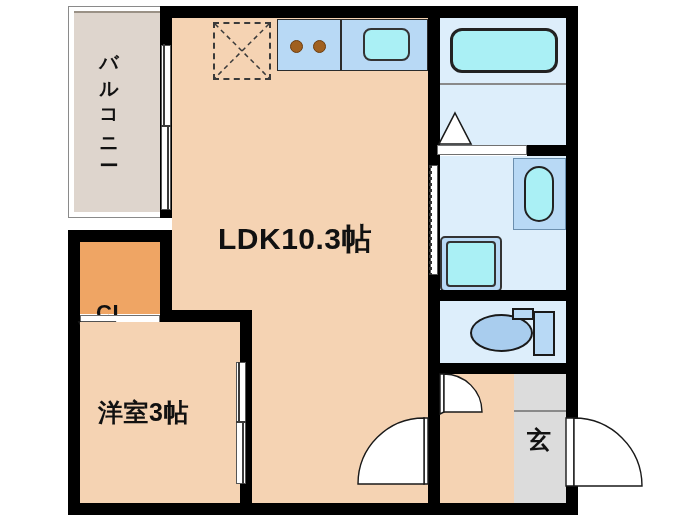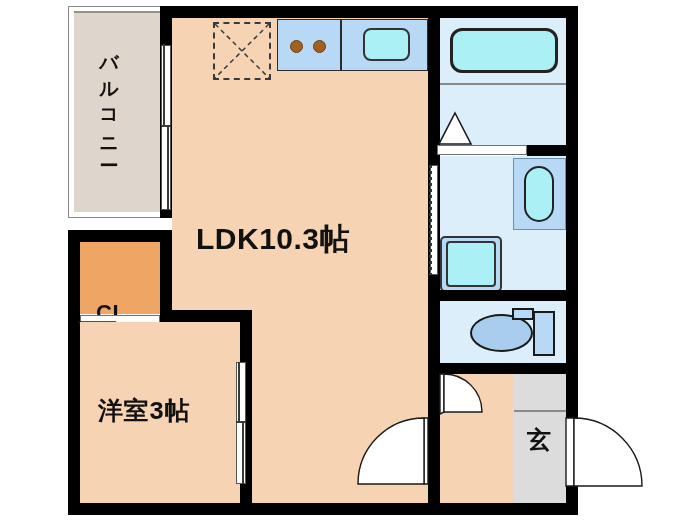--- a/index.html
+++ b/index.html
@@ -44,21 +44,21 @@
   
   .swing svg{display:block;overflow:visible;}
   .slider{position:absolute;background:#ffffff;border:1px solid #555;box-sizing:border-box;}
   .slider-rail{position:absolute;background:#3a3a3a;}
   .folding svg{display:block;overflow:visible;}
   .doorgap{position:absolute;background:#ffffff;box-sizing:border-box;border:1px solid #707070;}
 
   
   .lbl{position:absolute;color:#111;font-weight:700;white-space:nowrap;
        letter-spacing:.5px;line-height:1;}
-  .lbl-ldk{font-size:30px;}
+  .lbl-ldk{font-size:30px;margin-left:22px;}
   .lbl-washitsu{font-size:25px;}
   .lbl-cl{font-size:22px;margin-top:38px;}
   .lbl-gen{font-size:24px;}
   .lbl-balcony{font-size:19px;writing-mode:vertical-rl;text-orientation:upright;
                letter-spacing:7px;line-height:1;font-weight:700;}
   
   .rail{position:absolute;background:#9a9186;}
 </style>
 </head>
 <body>
@@ -117,21 +117,21 @@
   <div class="doorgap" style="left:80px;top:315px;width:80px;height:9px;"></div>
   <div class="folding abs" style="left:78px;top:322px;width:42px;height:32px;">
     <svg width="42" height="32" viewBox="0 0 42 32">
       <polygon points="1,0 37,0 19,32" fill="#ffffff" stroke="#1a1a1a" stroke-width="1.6"></polygon>
     </svg>
   </div>
 
   <div class="room bedroom" style="left:80px;top:322px;width:160px;height:181px;"></div>
   <div class="wall" style="left:160px;top:310px;width:92px;height:12px;"></div>
   <div class="wall" style="left:240px;top:310px;width:12px;height:205px;"></div>
-  <div class="lbl lbl-washitsu" style="left:98px;top:400px;font-family:Liberation Mono, monospace;">洋室3帖</div>
+  <div class="lbl lbl-washitsu" style="left:98px;top:400px;">洋室3帖</div>
 
   <div class="slider" style="left:236px;top:362px;width:10px;height:122px;"></div>
   <div class="slider-rail" style="left:238px;top:362px;width:2px;height:60px;"></div>
   <div class="slider-rail" style="left:242px;top:422px;width:2px;height:62px;"></div>
   <div class="slider-rail" style="left:236px;top:421px;width:10px;height:1.6px;"></div>
 
   <div class="wall" style="left:428px;top:6px;width:12px;height:382px;"></div>
 
   <div class="room wet" style="left:440px;top:18px;width:126px;height:137px;"></div>
   <div class="tub" style="left:450px;top:28px;width:108px;height:45px;"></div>

